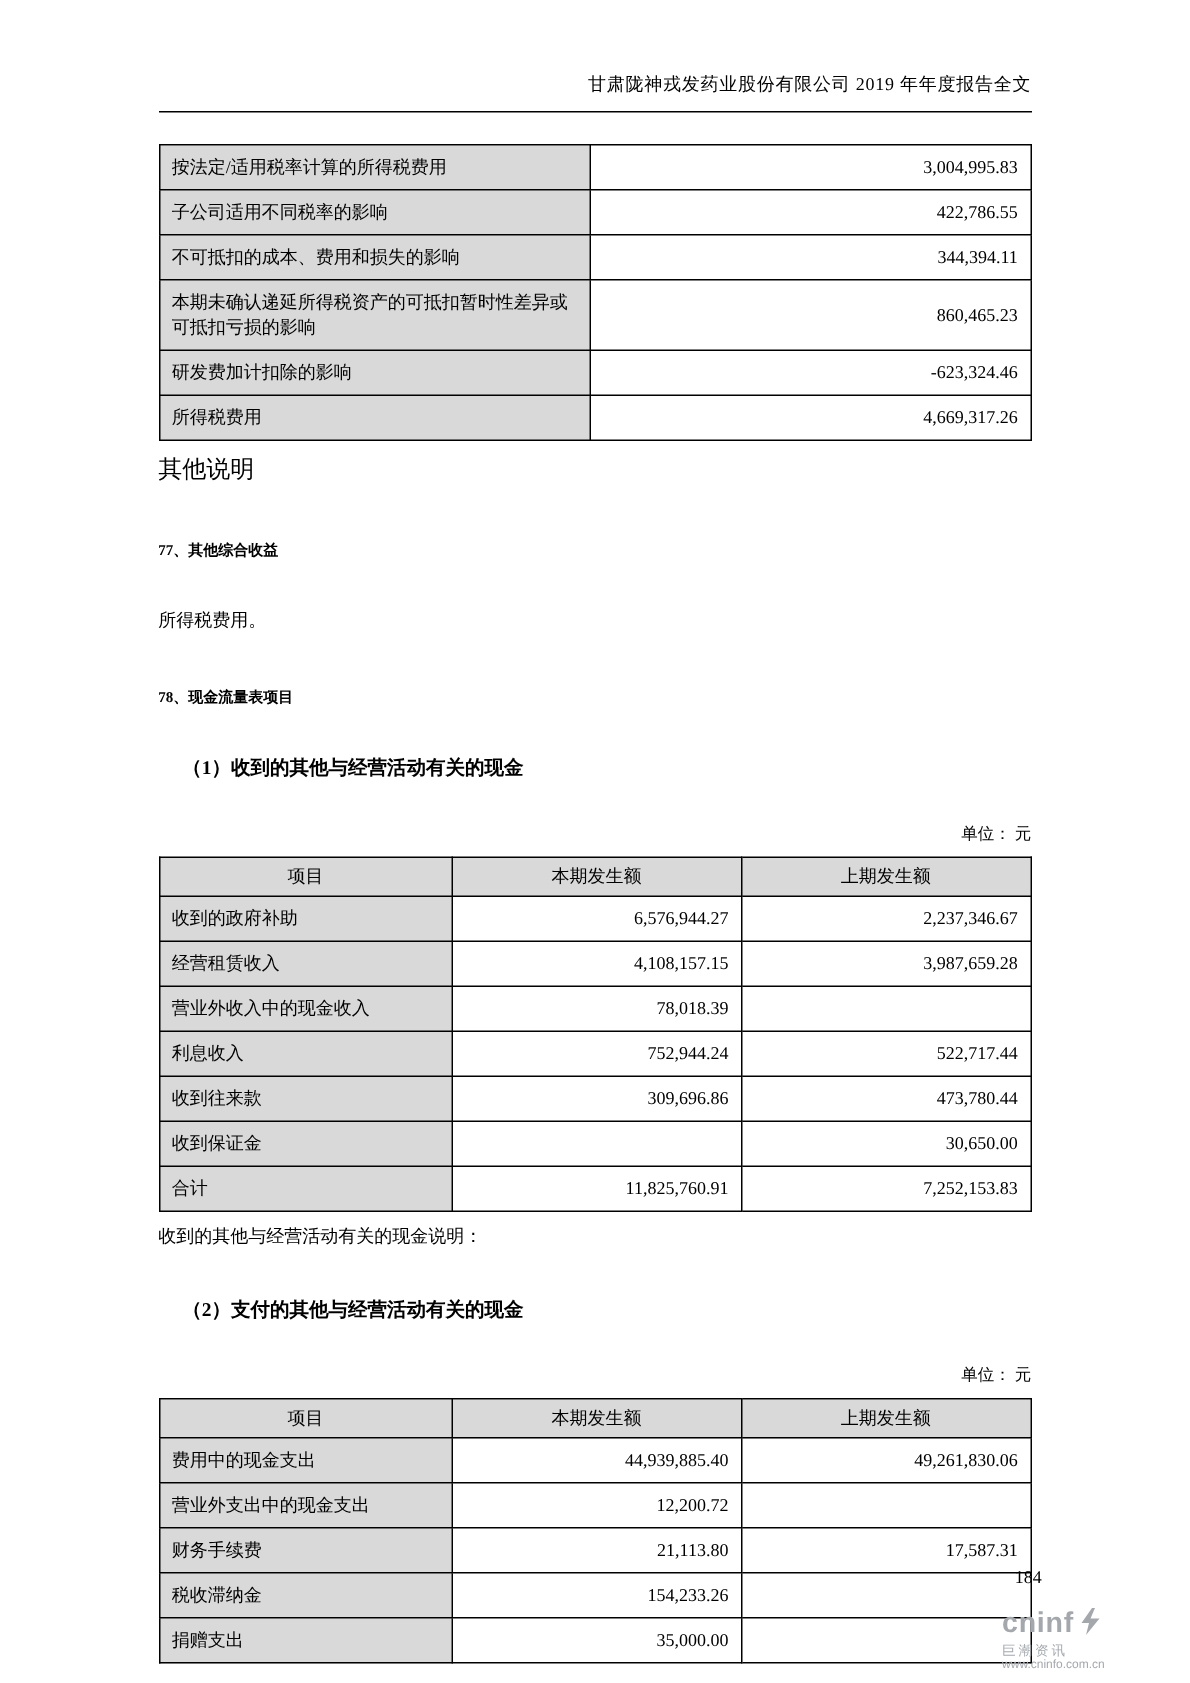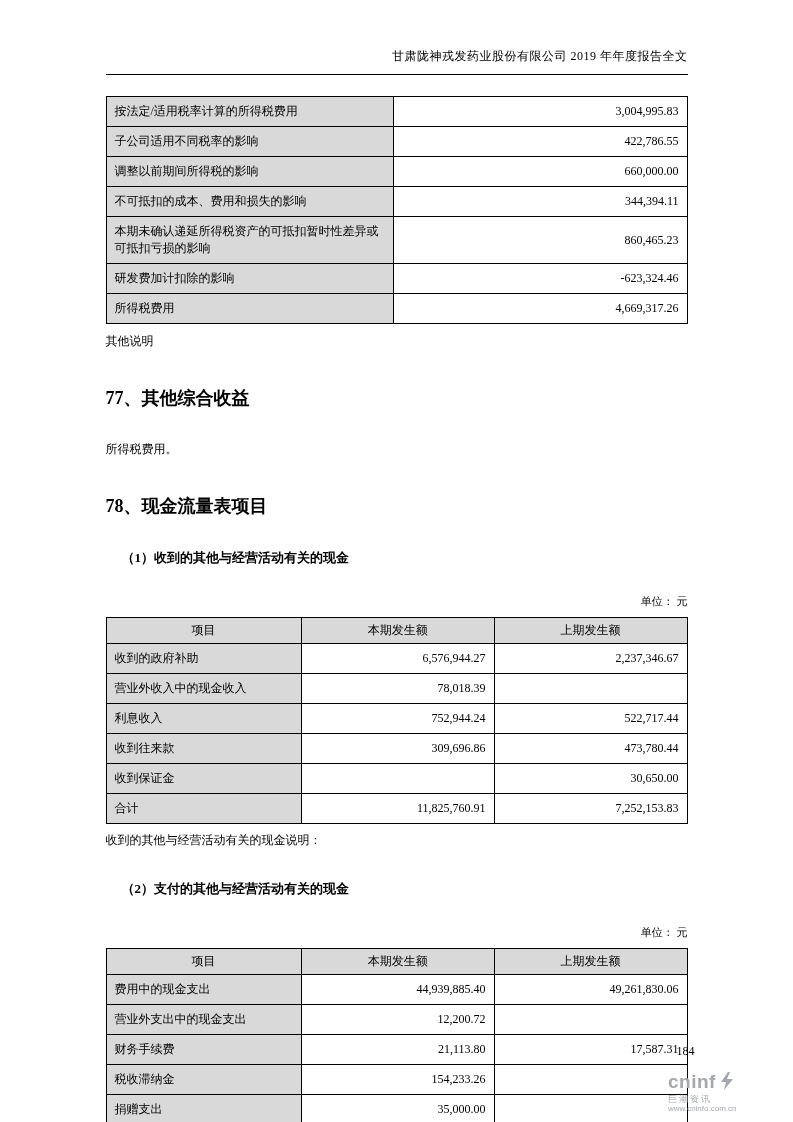--- a/index.html
+++ b/index.html
@@ -40,24 +40,24 @@
     word-break: break-all;
   }
   .shade { background: #d9d9d9; }
   .num { text-align: right; font-family: "Liberation Serif", "DejaVu Serif", serif; }
   .center { text-align: center; }
 
   .tax-table { margin-top: 21px; }
   .tax-table td { height: 27px; }
   .tax-table .label-col { width: 49.4%; }
 
-  .plain-note { font-size: 12px; margin-top: 9px; }
+  .plain-note { font-size: 16px; margin-top: 9px; }
 
   .sec-heading {
-    font-size: 18px;
+    font-size: 10px;
     font-weight: bold;
     margin-top: 36px;
   }
   .sub-heading {
     font-size: 13px;
     font-weight: bold;
     margin-top: 31px;
     padding-left: 16px;
   }
   .see-note { font-size: 12px; margin-top: 31px; }
@@ -123,24 +123,20 @@
 
   <table class="tax-table">
     <tbody>
       <tr>
         <td class="shade label-col">按法定/适用税率计算的所得税费用</td>
         <td class="num">3,004,995.83</td>
       </tr>
       <tr>
         <td class="shade">子公司适用不同税率的影响</td>
         <td class="num">422,786.55</td>
-      </tr>
-      <tr>
-        <td class="shade">调整以前期间所得税的影响</td>
-        <td class="num">660,000.00</td>
       </tr>
       <tr>
         <td class="shade">不可抵扣的成本、费用和损失的影响</td>
         <td class="num">344,394.11</td>
       </tr>
       <tr>
         <td class="shade">本期未确认递延所得税资产的可抵扣暂时性差异或可抵扣亏损的影响</td>
         <td class="num">860,465.23</td>
       </tr>
       <tr>
@@ -175,20 +171,25 @@
     <tbody>
       <tr class="head-row">
         <td class="shade center">项目</td>
         <td class="shade center">本期发生额</td>
         <td class="shade center">上期发生额</td>
       </tr>
       <tr>
         <td class="shade">收到的政府补助</td>
         <td class="num">6,576,944.27</td>
         <td class="num">2,237,346.67</td>
+      </tr>
+      <tr>
+        <td class="shade">经营租赁收入</td>
+        <td class="num">4,108,157.15</td>
+        <td class="num">3,987,659.28</td>
       </tr>
       <tr>
         <td class="shade">营业外收入中的现金收入</td>
         <td class="num">78,018.39</td>
         <td class="num"></td>
       </tr>
       <tr>
         <td class="shade">利息收入</td>
         <td class="num">752,944.24</td>
         <td class="num">522,717.44</td>

